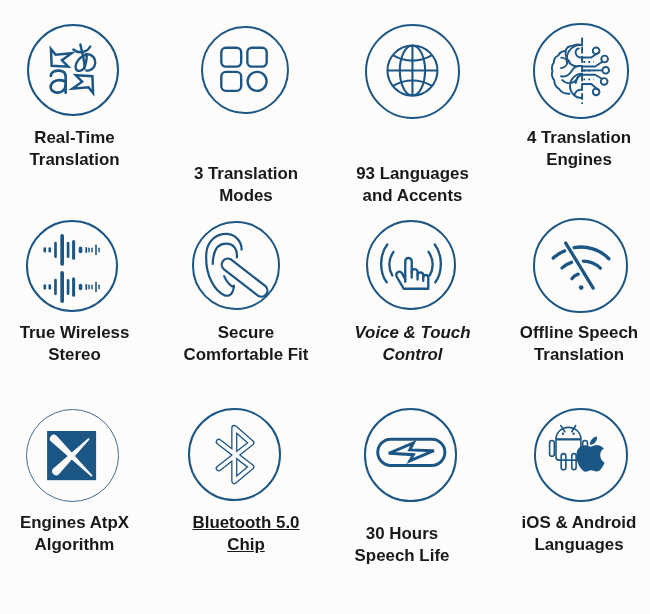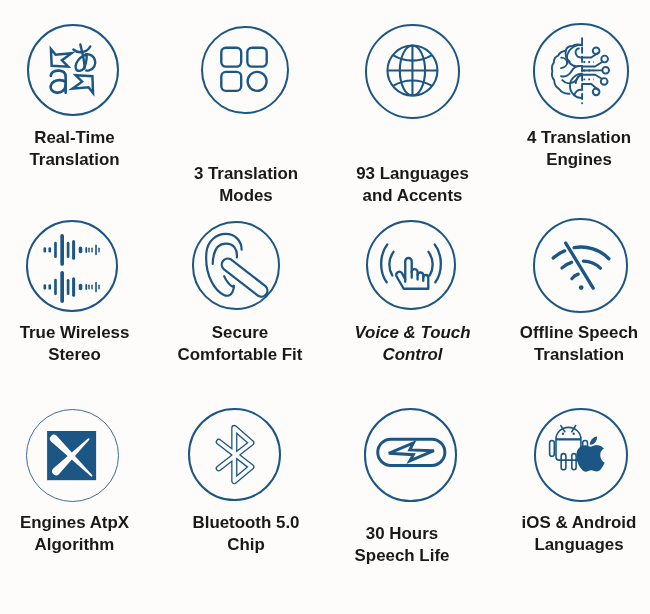--- a/index.html
+++ b/index.html
@@ -154,21 +154,21 @@
  <path d="M56.1 32.4 C56.1 22.0 48.1 14.6 38.4 14.6 C27.0 14.6 17.5 22.8 16.3 35.5
           C15.2 47.6 17.2 59.0 22.0 68.5 C25.6 75.6 30.8 81.2 36.0 83.6
           C40.2 85.5 43.9 84.0 45.6 80.4 C47.0 77.4 47.5 74.4 47.2 73.2"></path>
  <path d="M50.7 41.2 C51.6 31.8 46.8 25.6 38.4 25.6 C30.0 25.6 23.9 32.4 23.4 48.6"></path>
  <path d="M36.3 62.3 C38.6 67.4 41.8 71.4 44.8 73.6 C46.4 74.8 47.7 74.2 47.2 73.2"></path>
  <path d="M43.6 43.1 L83.0 73.6 A6.9 6.9 0 0 1 75.2 84.8 L35.8 54.3 A6.9 6.9 0 0 1 43.6 43.1 Z"></path>
 </g>
         </svg>
       </span>
     </div>
-    <div class="label" style="left: 140px; top: 322px;"><span>Secure</span><br><span>Comfortable Fit</span></div>
+    <div class="label" style="left: 146px; top: 322px;"><span>Secure</span><br><span>Comfortable Fit</span></div>
     <div class="badge" style="left: 366.2px; top: 220px; width: 90px; height: 90px;">
       <span class="iconwrap" style="left: -2.1px; top: -2.1px; width: 90px; height: 90px;">
         <svg viewBox="0 0 100 100" width="90" height="__D__">
 <g fill="none" stroke="#1c5685" stroke-width="2.6" stroke-linecap="round" stroke-linejoin="round">
  <path d="M23.6 27.2 C14.8 38.4 14.6 58.0 23.0 69.2"></path>
  <path d="M30.6 35.4 C24.8 43.2 24.6 54.0 29.2 61.6"></path>
  <path d="M76.4 27.2 C85.2 38.4 85.4 58.0 77.0 69.2"></path>
  <path d="M69.4 35.4 C75.2 43.2 75.4 54.0 70.8 61.6"></path>
  <path d="M43.6 68.5 L43.6 45.8 A3.6 3.6 0 0 1 50.8 45.8 L50.8 64.0"></path>
  <path d="M50.8 57.9 A3.2 3.2 0 0 1 57.3 57.9 L57.3 66.0"></path>
@@ -215,21 +215,21 @@
  <g stroke="#1c5685" stroke-width="6.6">
   <path d="M32.9 37.2 L67.8 64.1 L49.5 79.2 L49.5 22.4 L67.8 38.3 L32.9 65.6"></path>
  </g>
  <g stroke="#fcfbf9" stroke-width="3.85">
   <path d="M32.9 37.2 L67.8 64.1 L49.5 79.2 L49.5 22.4 L67.8 38.3 L32.9 65.6"></path>
  </g>
 </g>
         </svg>
       </span>
     </div>
-    <div class="label" style="left: 146px; top: 512px;"><span>Bluetooth 5.0</span><br><span>Chip</span></div>
+    <div class="label" style="left: 146px; top: 512px; text-decoration: underline;"><span>Bluetooth 5.0</span><br><span>Chip</span></div>
     <div class="badge" style="left: 363.95px; top: 408.25px; width: 93.5px; height: 93.5px;">
       <span class="iconwrap" style="left: -2.1px; top: -2.1px; width: 93.5px; height: 93.5px;">
         <svg viewBox="0 0 100 100" width="93.5" height="__D__">
 <g fill="none" stroke="#1c5685" stroke-width="3.2" stroke-linejoin="miter">
  <rect x="14.7" y="33.4" width="71.8" height="28.0" rx="14.0"></rect>
  <path d="M26.5 48.5 L52.8 37.3 L49.0 44.8 L74.8 45.7 L49.0 56.5 L52.8 49.9 Z"></path>
 </g>
         </svg>
       </span>
     </div>

